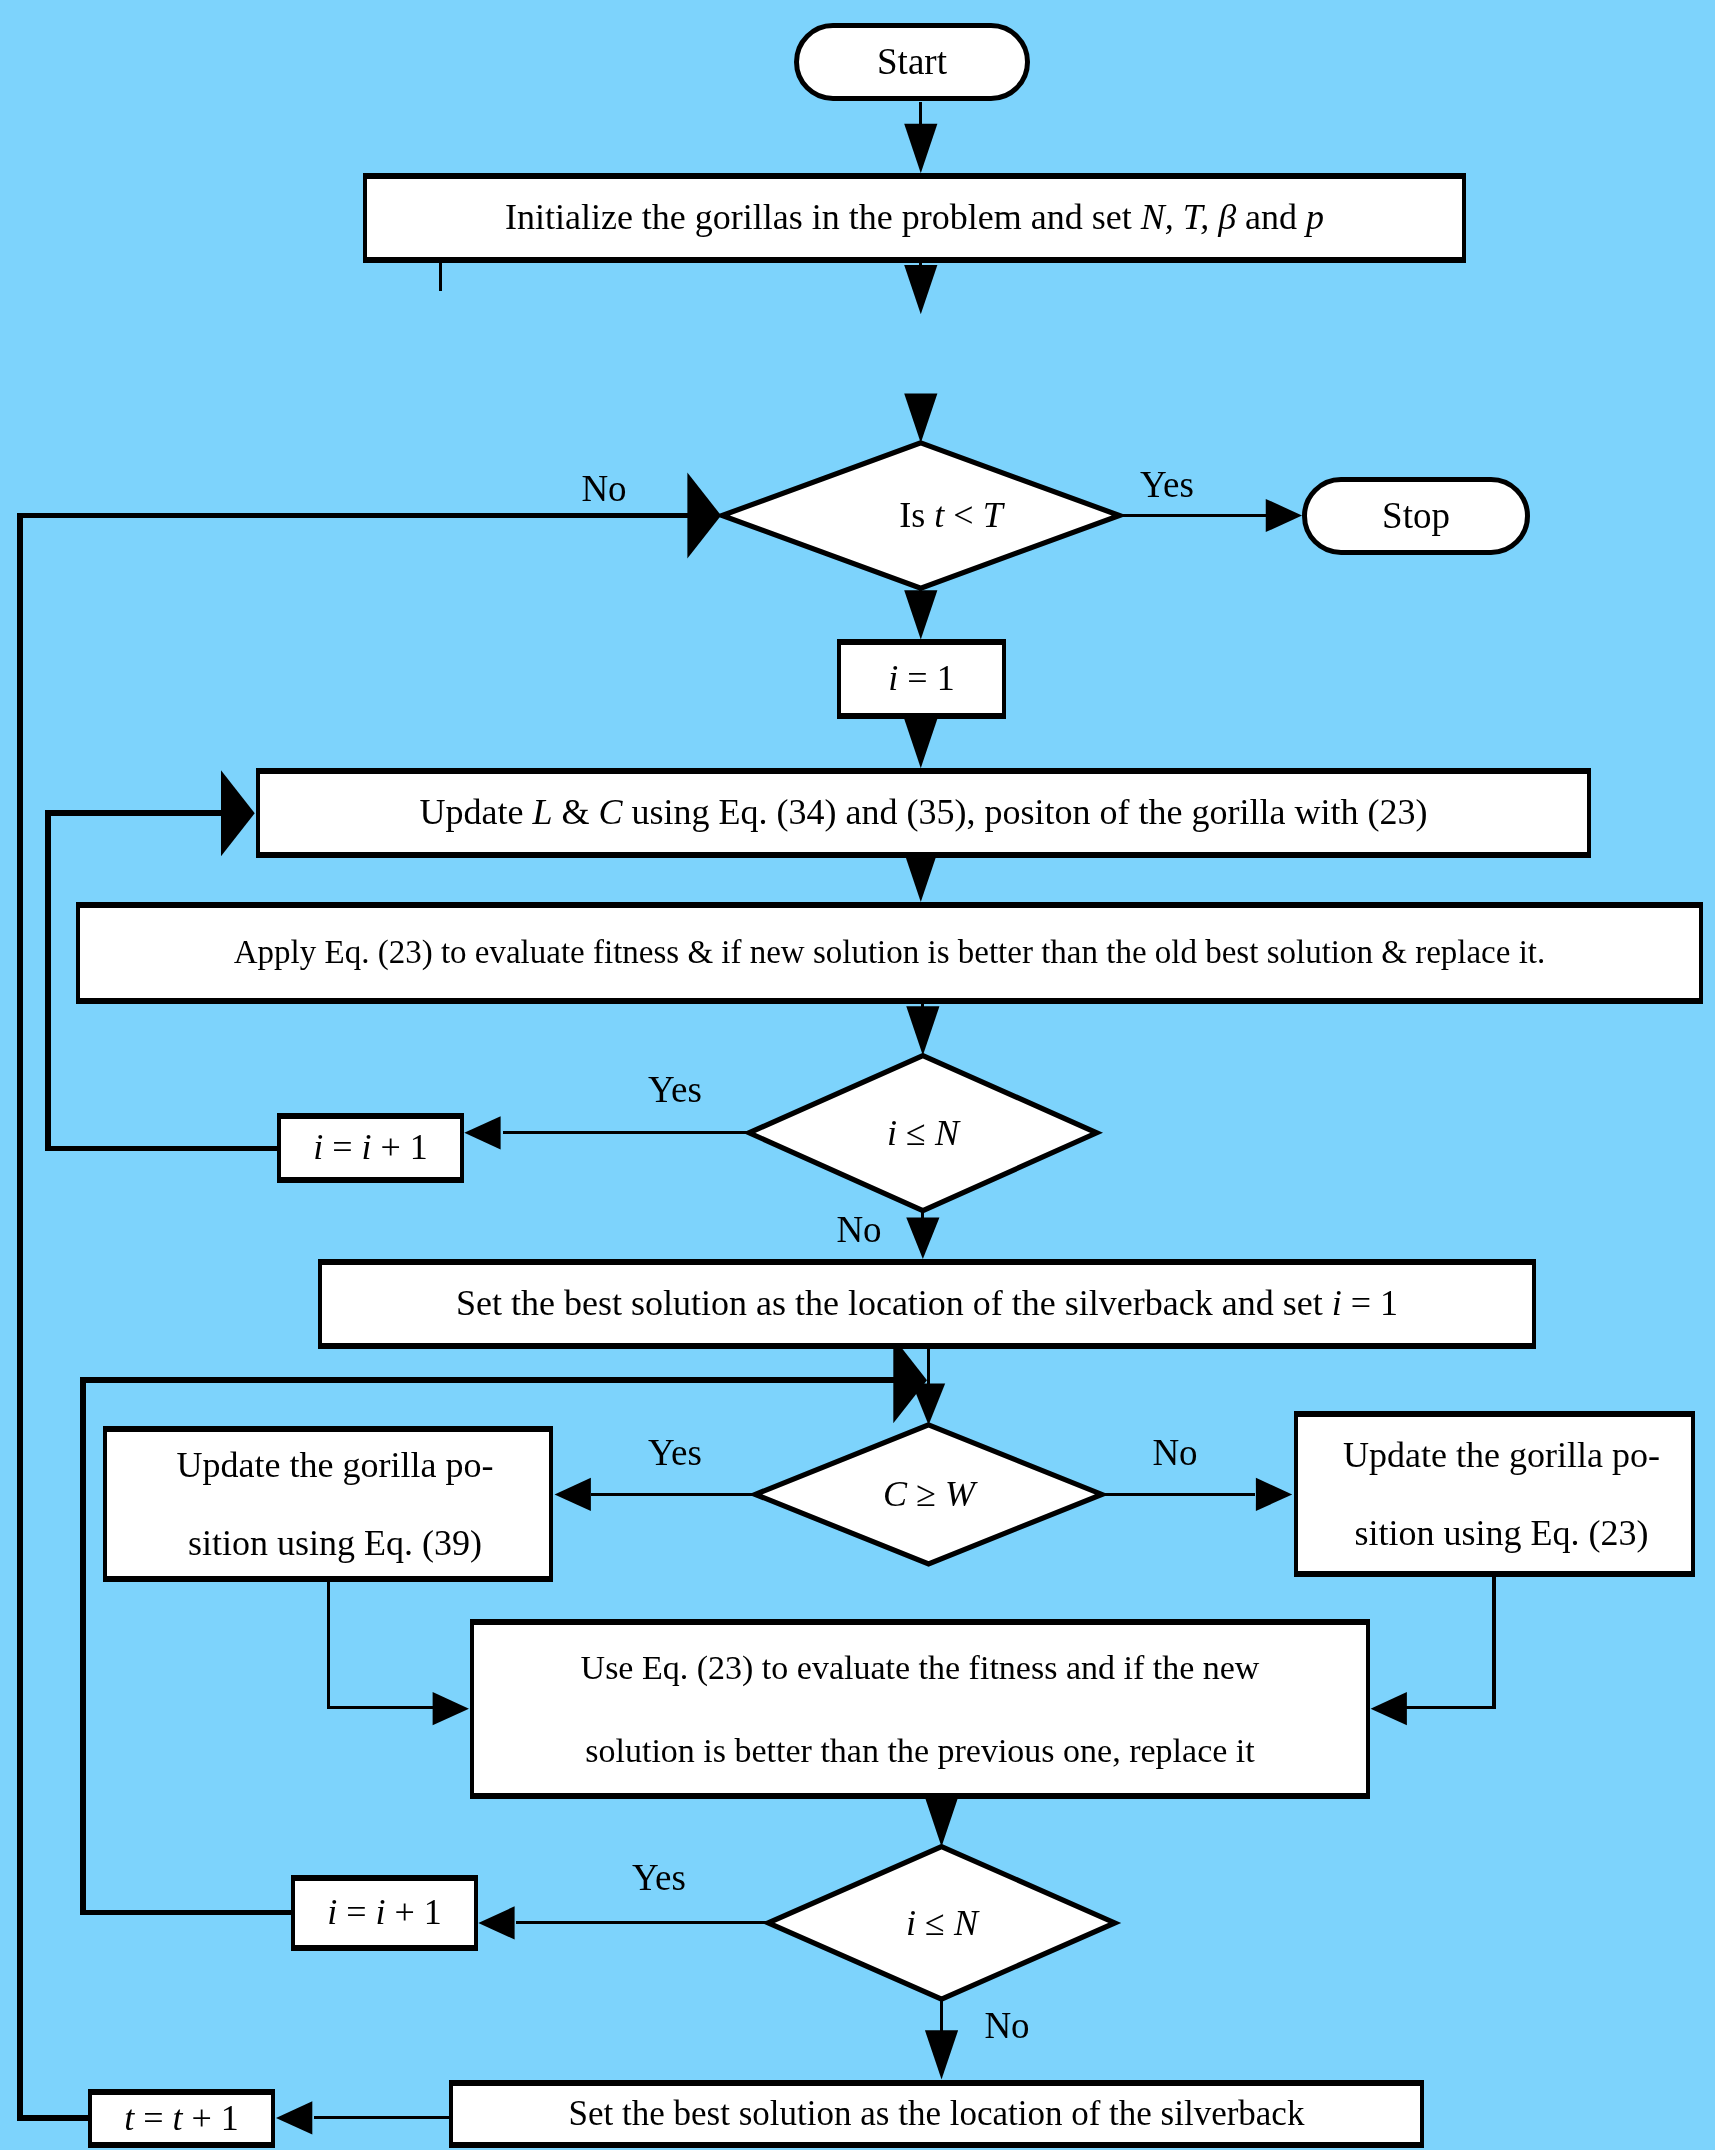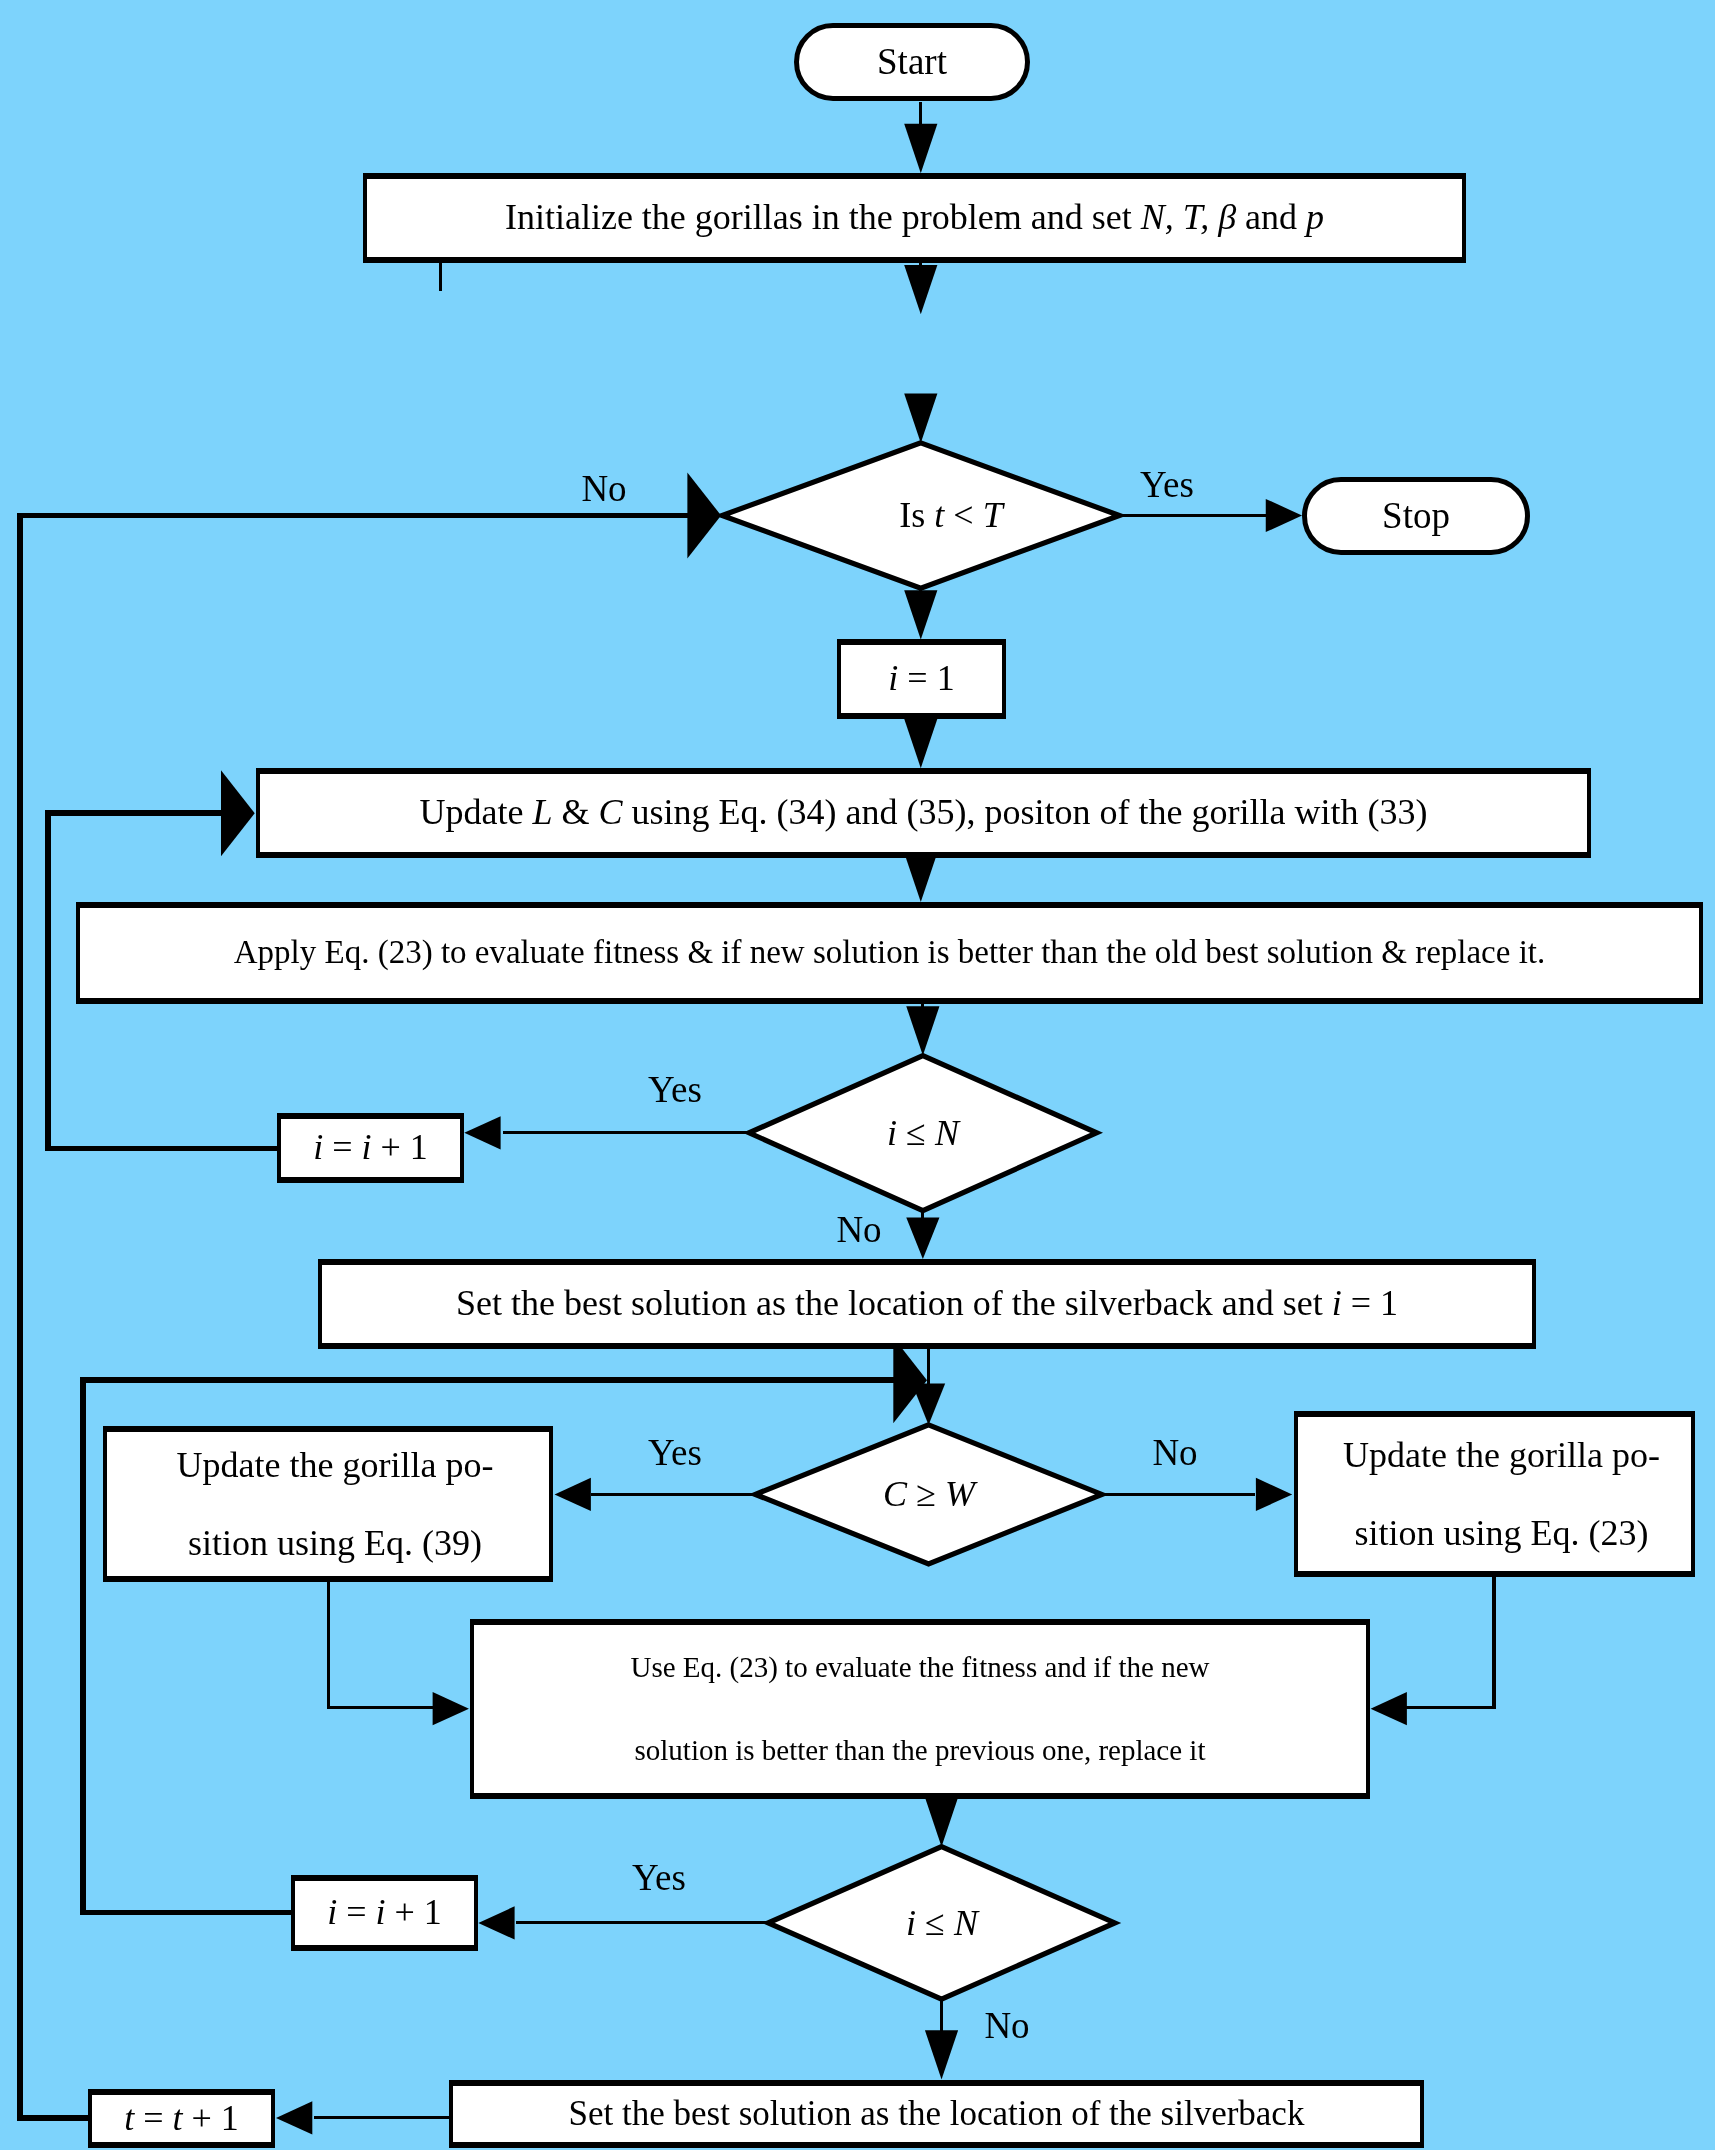--- a/index.html
+++ b/index.html
@@ -10,21 +10,21 @@
   }
   .wires{position:absolute;left:0;top:0;z-index:1;}
   .node{
     position:absolute;z-index:2;background:#ffffff;box-sizing:border-box;
     display:flex;align-items:center;justify-content:center;text-align:center;
   }
   .process{border-style:solid;border-color:#000;border-width:6.7px 4.7px;justify-content:center;}
   .terminal{border:5.7px solid #000;border-radius:47px;}
   .lbl{font-size:36px;line-height:1.2;padding:0 5.2px;white-space:nowrap;}
   .sm .lbl{font-size:33px;}
-  .md .lbl{font-size:29px;}
+  .md .lbl{font-size:34px;}
   .st .lbl{font-size:37px;}
   .two .lbl{white-space:normal;}
   .two .line{display:block;}
   .lh150 .lbl{line-height:78px;margin-left:14px;}
   .lh160 .lbl{line-height:83px;}
   .m{font-style:italic;}
   .elabel{
     position:absolute;z-index:3;transform:translate(-50%,-50%);
     font-size:37px;white-space:nowrap;
   }
@@ -121,21 +121,21 @@
   <div class="node process" style="left:363px;top:173px;width:1103px;height:90px;">
     <div class="lbl"><span>Initialize the gorillas in the problem and set </span><span class="m">N, T, β</span><span> and </span><span class="m">p</span></div>
   </div>
 
 
   <div class="node process" style="left:837px;top:639px;width:169px;height:80px;">
     <div class="lbl"><span class="m">i</span><span> = 1</span></div>
   </div>
 
   <div class="node process" style="left:256px;top:768px;width:1335px;height:90px;">
-    <div class="lbl"><span>Update </span><span class="m">L</span><span> &amp; </span><span class="m">C</span><span> using Eq. (34) and (35), positon of the gorilla with (33)</span></div>
+    <div class="lbl"><span>Update </span><span class="m">L</span><span> &amp; </span><span class="m">C</span><span> using Eq. (34) and (35), positon of the gorilla with (23)</span></div>
   </div>
 
   <div class="node process sm" style="left:76px;top:902px;width:1627px;height:102px;">
     <div class="lbl">Apply Eq. (23) to evaluate fitness &amp; if new solution is better than the old best solution &amp; replace it.</div>
   </div>
 
   <div class="node process" style="left:277px;top:1113px;width:187px;height:70px;">
     <div class="lbl"><span class="m">i</span><span> = </span><span class="m">i</span><span> + 1</span></div>
   </div>
 

